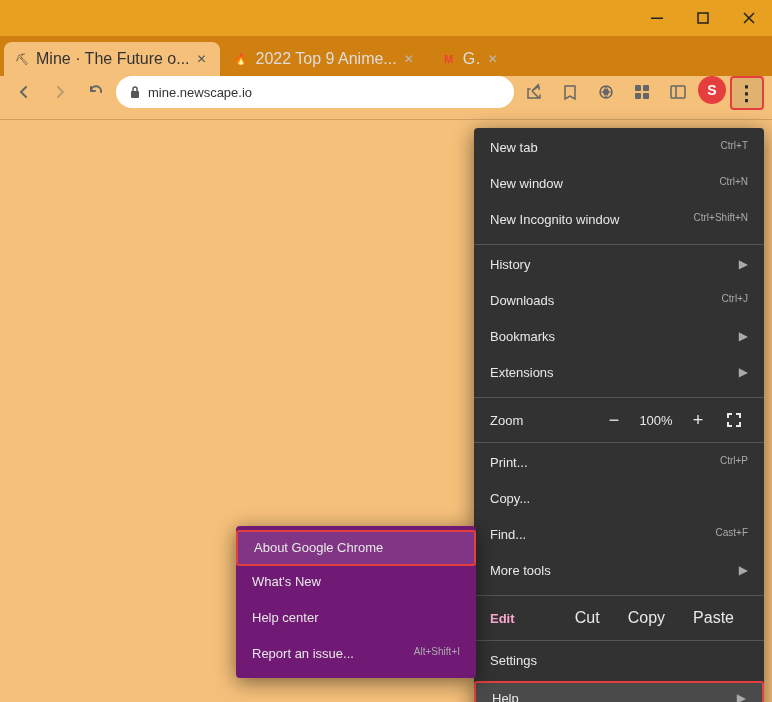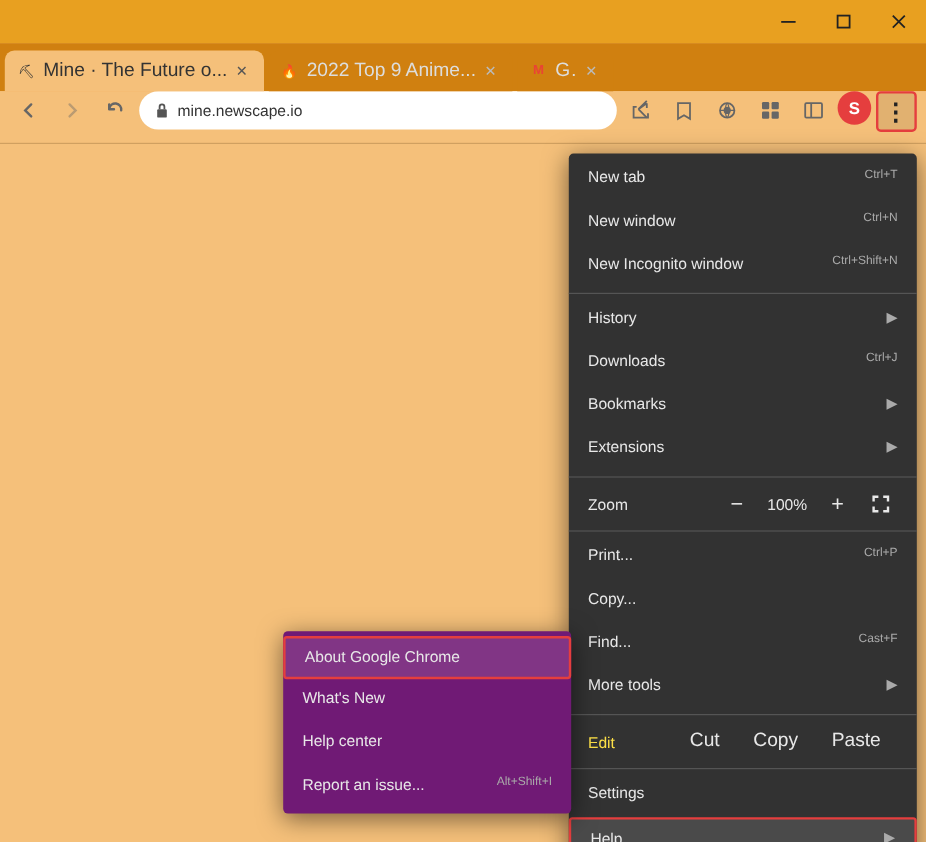--- a/index.html
+++ b/index.html
@@ -229,21 +229,21 @@
       cursor: pointer;
       color: #e8e8e8;
     }
     .edit-row {
       display: flex;
       align-items: center;
       padding: 4px 16px;
       min-height: 36px;
       gap: 0;
     }
-    .edit-row-label { flex: 1; font-size: 13px; color: #fde047; }
+    .edit-row-label { flex: 1; font-size: 13px; color: #f9a8d4; font-weight: bold; }
     .edit-btn {
       padding: 4px 14px;
       font-size: 16px;
       color: #e8e8e8;
       cursor: pointer;
       border-radius: 4px;
       background: transparent;
     }
 
     

